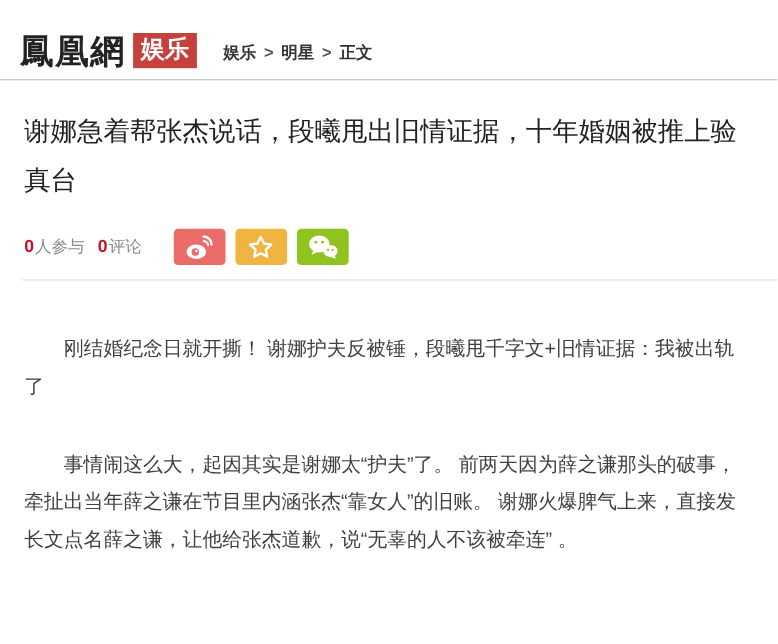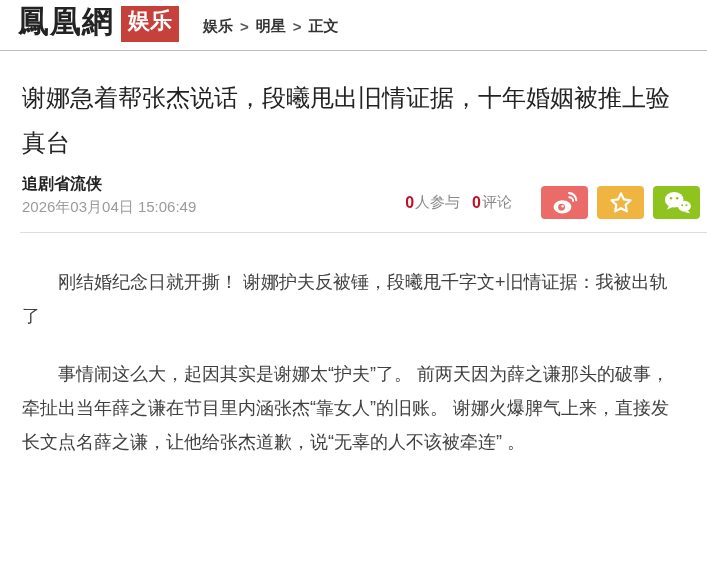--- a/index.html
+++ b/index.html
@@ -4,22 +4,22 @@
 <title>凤凰网娱乐</title>
 <style>
   html,body{margin:0;padding:0;background:#fff;}
   body{
     width:707px;height:585px;overflow:hidden;position:relative;
     font-family:"Liberation Sans","DejaVu Sans",sans-serif;
     -webkit-font-smoothing:antialiased;
   }
   
   .site-header{
-    display:flex;
-    padding:6px 0 8px 18px;height:36px;
+    display:flex;align-items:center;
+    padding:28px 0 8px 18px;height:36px;
     border-bottom:1px solid #bdbdbd;
   }
   .logo{
     font-family:"Liberation Serif","DejaVu Serif",serif;
     font-size:31px;font-weight:700;color:#232323;
     letter-spacing:1px;line-height:1;cursor:pointer;
   }
   .channel-badge{
     background:#c6403c;color:#fff;
     font-size:22px;font-weight:700;line-height:1;
@@ -55,45 +55,41 @@
   }
   .share-btn svg{display:block;}
   .btn-weibo{background:#ea6b68;}
   .btn-fav{background:#f0b541;}
   .btn-wechat{background:#8fc41f;}
   
   .divider{border:none;border-top:1px solid #ddd;margin:13px 0 0 20px;}
   .article-body{padding:8px 22px 0;}
   .article-body p{
     font-size:18px;line-height:34px;color:#404040;
-    text-indent:2em;margin:24px 0 0;
+    text-indent:2em;margin:37px 0 0;
   }
 </style>
 </head>
 <body>
 
 <header class="site-header">
   <div class="logo">鳳凰網</div>
   <div class="channel-badge">娱乐</div>
   <nav class="breadcrumb">
     <span class="crumb">娱乐</span>
     <span class="sep">&gt;</span>
     <span class="crumb">明星</span>
     <span class="sep">&gt;</span>
     <span class="crumb">正文</span>
   </nav>
 </header>
 
 <h1 class="article-title">谢娜急着帮张杰说话，段曦甩出旧情证据，十年婚姻被推上验真台</h1>
 
 <div class="meta-row">
-  <div class="meta-left">
-    <span class="author">追剧省流侠</span>
-    <span class="pub-date">2026年03月04日 15:06:49</span>
-  </div>
   <div class="meta-right">
     <div class="stats">
       <span class="stat">
           <b>0</b>
           <span>人参与</span>
         </span>
       <span class="stat">
           <b>0</b>
           <span>评论</span>
         </span>

